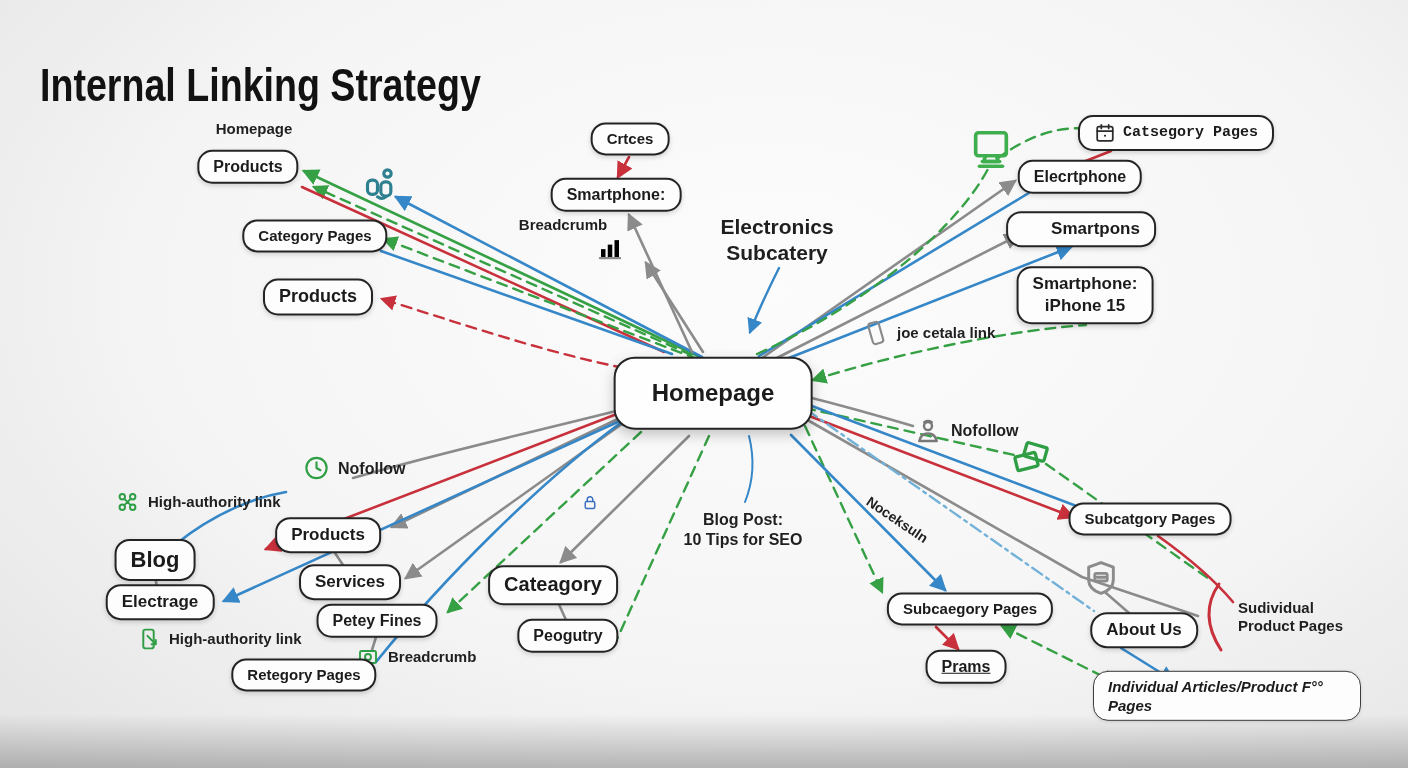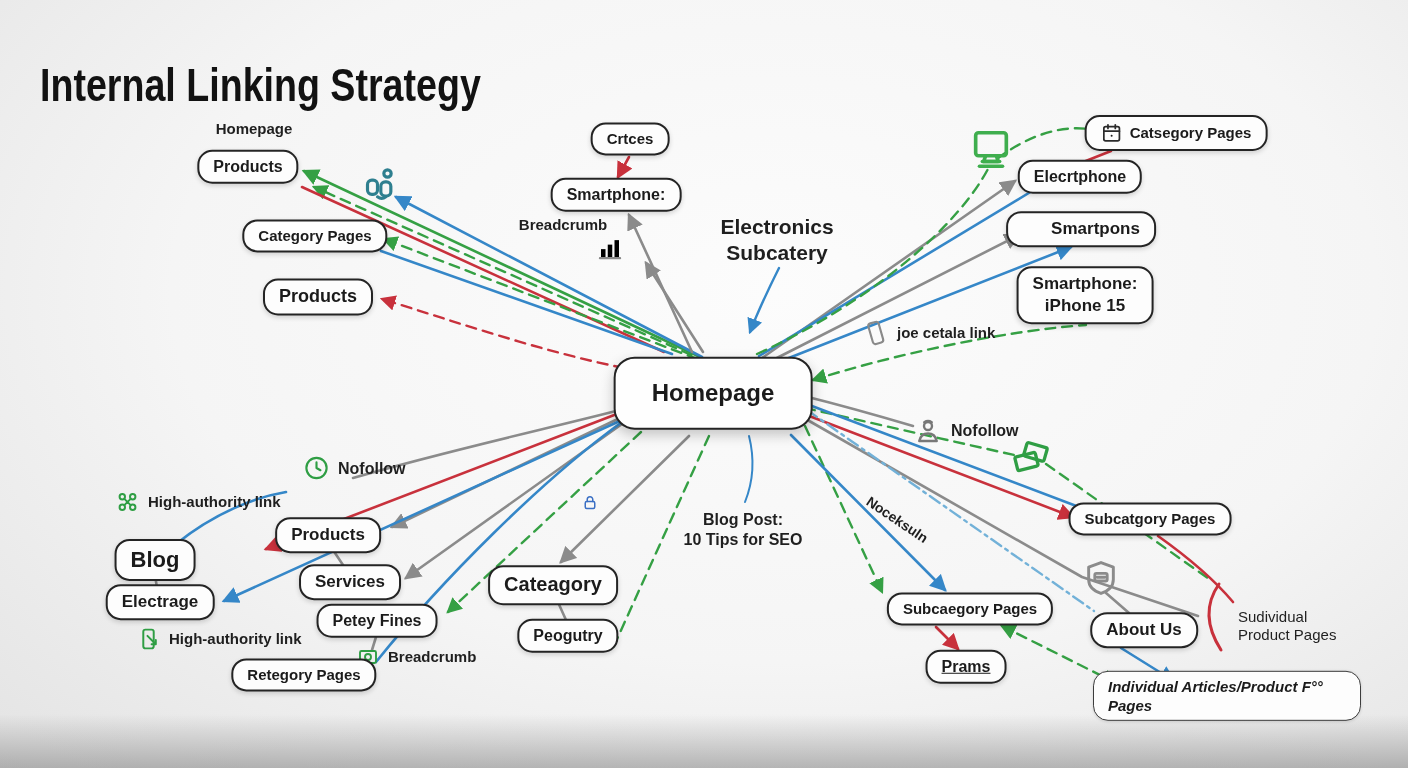--- a/index.html
+++ b/index.html
@@ -119,21 +119,21 @@
     <div class="node" style="left: 630px; top: 139px; font-size: 15px; text-align: center;">
       <span class="node-text">
         <span>Crtces</span>
       </span>
     </div>
     <div class="node" style="left: 616px; top: 195px; font-size: 16px;">
       <span class="node-text">
         <span>Smartphone:</span>
       </span>
     </div>
-    <div class="node" style="left: 1176px; top: 133px; font-size: 15px;">
+    <div class="node" style="left: 1176px; top: 133px; font-size: 15px; font-family: Liberation Mono, monospace;">
       <span class="icon">
         <svg viewBox="0 0 24 24" width="22" height="22" fill="none" stroke="#2b2b2b" stroke-width="1.9" stroke-linecap="round" stroke-linejoin="round">
           <rect x="3.5" y="5" width="17" height="15.5" rx="2"></rect>
           <line x1="3.5" y1="10" x2="20.5" y2="10"></line>
           <line x1="8" y1="3" x2="8" y2="7"></line>
           <line x1="16" y1="3" x2="16" y2="7"></line>
           <circle cx="12" cy="15" r="1.1" fill="currentColor" stroke="none"></circle>
         </svg>
       </span>
       <span class="node-text">
@@ -313,21 +313,21 @@
         <svg viewBox="0 0 24 24" width="27" height="27" fill="none" stroke="#8a8a8a" stroke-width="1.9" stroke-linecap="round" stroke-linejoin="round">
           <g transform="rotate(-16 12 12)">
             <rect x="7.5" y="2.5" width="9.5" height="19" rx="2.4"></rect>
           </g>
         </svg>
       </span>
       <span class="node-text">
         <span>joe cetala link</span>
       </span>
     </div>
-    <div class="flabel align-left" style="left: 1238px; top: 617px; font-size: 15px; font-weight: 400; transform: translate(0px, -50%); margin-top: 9px;">
+    <div class="flabel align-left" style="left: 1238px; top: 617px; font-size: 15px; font-weight: 700; transform: translate(0px, -50%);">
       <span class="node-text">
         <span>Sudividual</span>
         <span>Product Pages</span>
       </span>
     </div>
     <div class="flabel" style="left: 897px; top: 520px; font-size: 14px; font-weight: 600; transform: translate(-50%, -50%) rotate(34deg);">
       <span class="node-text">
         <span>Noceksuln</span>
       </span>
     </div>

